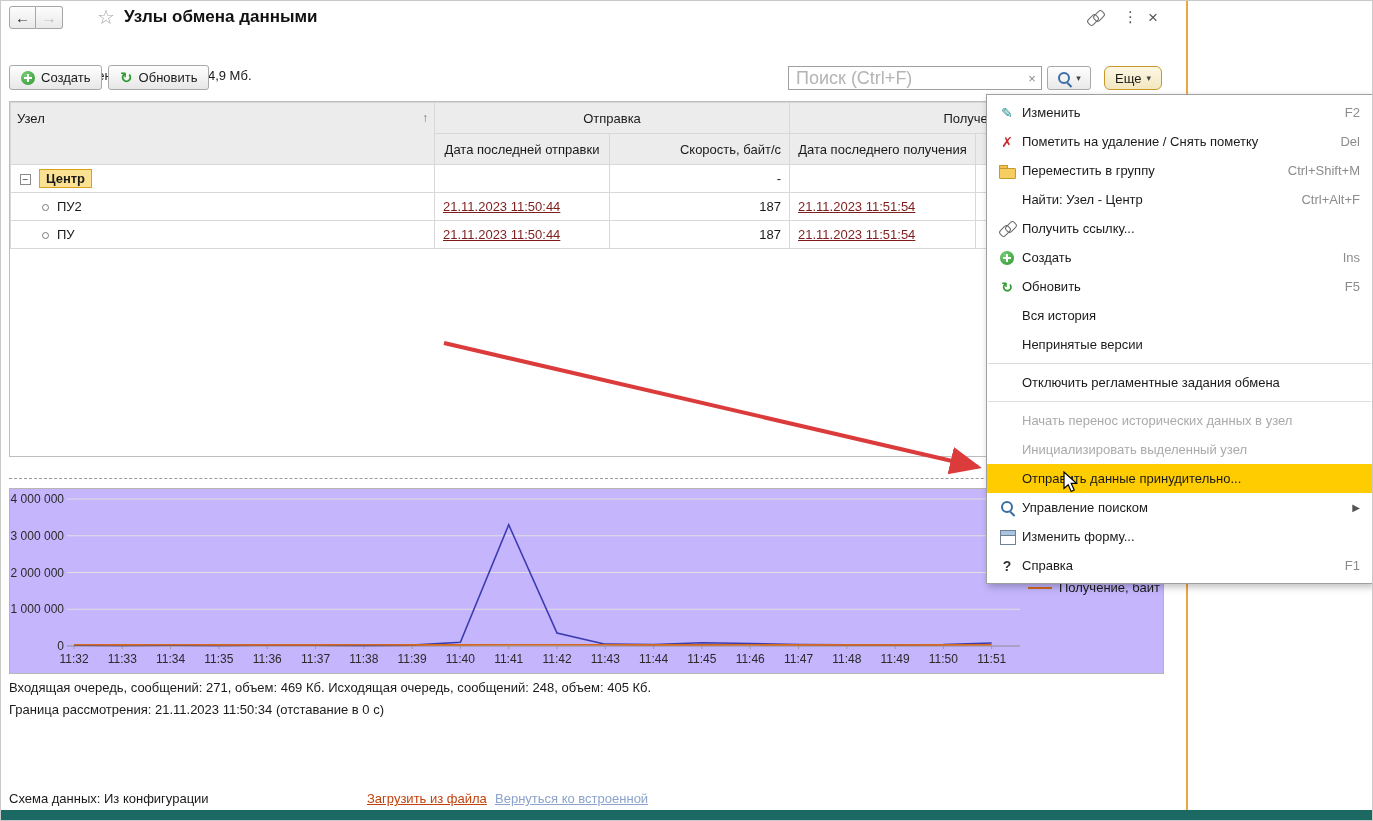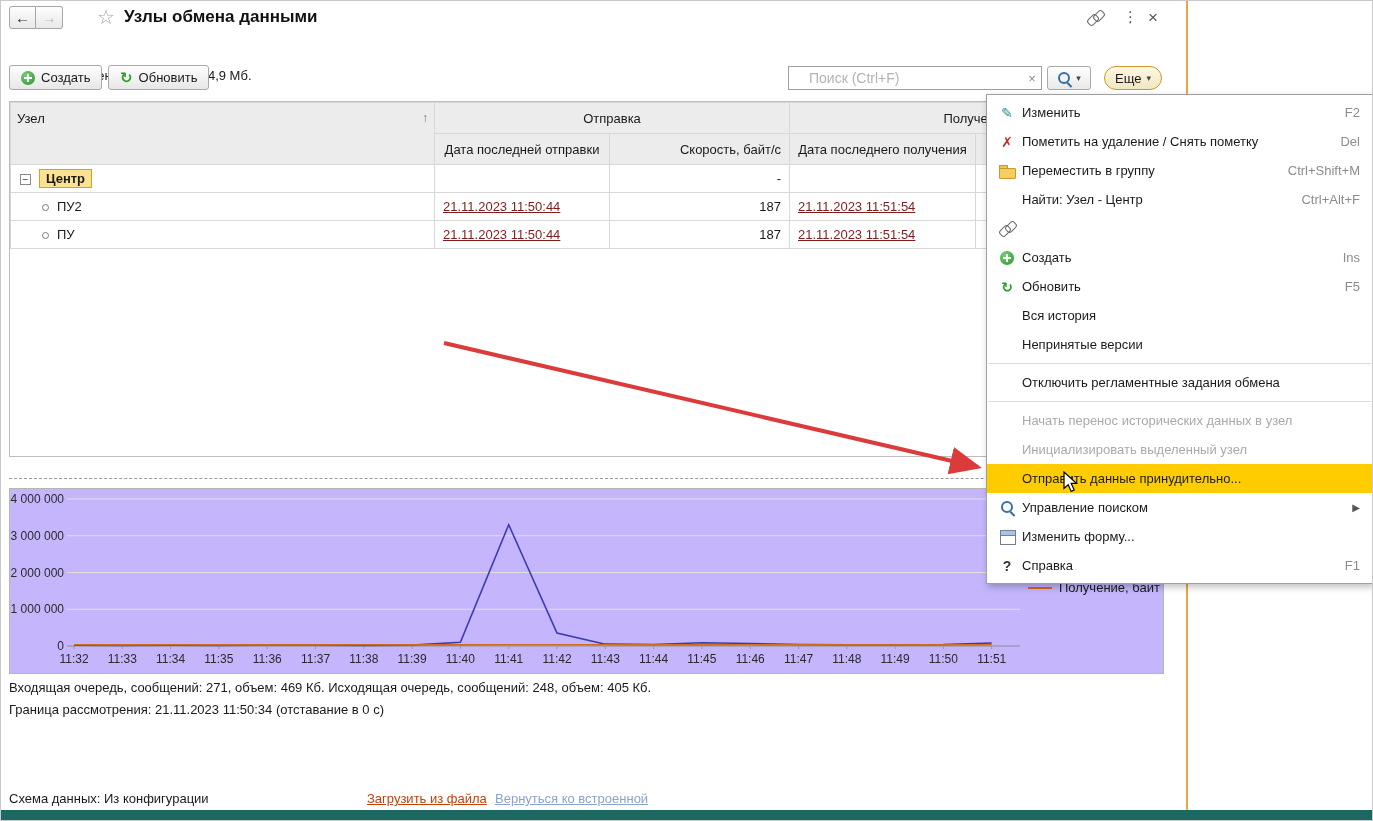--- a/index.html
+++ b/index.html
@@ -32,36 +32,36 @@
          background:linear-gradient(#fefefe,#e7e7e7); display:flex; align-items:center; gap:6px;
          padding:0 11px; cursor:pointer; }
   .ic-plus { display:inline-block; width:14px; height:14px; border-radius:50%;
              background:radial-gradient(circle at 35% 30%, #74cf74, #2f942f); position:relative; flex:0 0 14px; }
   .ic-plus::before, .ic-plus::after { content:""; position:absolute; background:#fff; }
   .ic-plus::before { left:6px; top:3px; width:2px; height:8px; }
   .ic-plus::after  { left:3px; top:6px; width:8px; height:2px; }
   .ic-refresh { color:#2e9b2e; font-weight:bold; font-size:15px; line-height:14px; }
 
   .search { position:absolute; left:787px; top:65px; width:236px; height:24px; border:1px solid #9f9f9f;
-            padding:0 20px; font-size:14px; font-family:inherit; color:#333; }
+            padding:0 7px; font-size:18px; font-family:inherit; color:#333; }
   .search::placeholder { color:#b4b4b4; }
   .search-clear { position:absolute; left:1022px; top:65px; width:19px; height:24px; border:1px solid #9f9f9f;
             border-left:none; background:#fff; color:#8a8a8a; font-size:13px; display:flex; align-items:center;
             justify-content:center; cursor:pointer; }
   .search-btn { position:absolute; left:1046px; top:65px; width:44px; height:24px; border:1px solid #a9a9a9;
             border-radius:3px; background:linear-gradient(#fefefe,#e9e9e9); display:flex; align-items:center;
             justify-content:center; gap:4px; cursor:pointer; }
   .ic-mag { position:relative; display:inline-block; width:15px; height:15px; }
   .ic-mag::before { content:""; position:absolute; left:1px; top:1px; width:8px; height:8px;
             border:2px solid #3a6ea5; border-radius:50%; }
   .ic-mag::after { content:""; position:absolute; left:11px; top:11px; width:6px; height:2px;
             background:#3a6ea5; transform:rotate(45deg); transform-origin:0 0; }
   .caret { font-size:9px; color:#444; }
   .more-btn { position:absolute; left:1103px; top:65px; width:58px; height:24px; border:1px solid #c9992d;
-            border-radius:12px; background:linear-gradient(#fdf7e3,#f3e7c0); display:flex; align-items:center;
+            border-radius:6px; background:linear-gradient(#fdf7e3,#f3e7c0); display:flex; align-items:center;
             justify-content:center; gap:5px; cursor:pointer; }
 
   
   .grid { position:absolute; left:8px; top:100px; width:1155px; height:356px; border:1px solid #bdbdbd;
           background:#fff; overflow:hidden; }
   .grid table { border-collapse:collapse; table-layout:fixed; width:1153px; }
   .grid th, .grid td { border:1px solid #d8d8d8; font-weight:normal; font-size:13px; }
   .grid thead th { background:#ececec; height:31px; padding:0 6px; }
   .grid tbody td { height:28px; background:#fff; }
   .th-uzel { vertical-align:top; padding-top:8px !important; text-align:right; }
@@ -312,20 +312,21 @@
       </div>
       <div class="menu-item">
         <span class="mi-icon"></span>
         <span class="mi-label">Найти: Узел - Центр</span>
         <span class="mi-shortcut">Ctrl+Alt+F</span>
       </div>
       <div class="menu-item">
         <span class="mi-icon">
           <span class="icon-chain"></span>
         </span>
+        <span class="mi-label">Получить ссылку...</span>
       </div>
       <div class="menu-item">
         <span class="mi-icon">
           <span class="ic-plus"></span>
         </span>
         <span class="mi-label">Создать</span>
         <span class="mi-shortcut">Ins</span>
       </div>
       <div class="menu-item">
         <span class="mi-icon" style="color: rgb(46, 155, 46); font-weight: bold;">↻</span>

